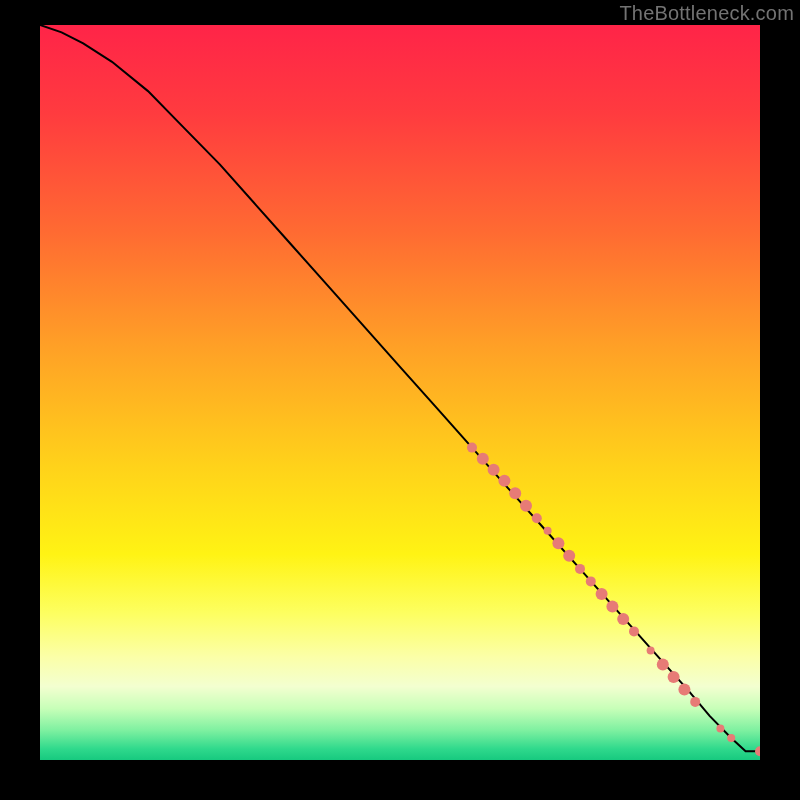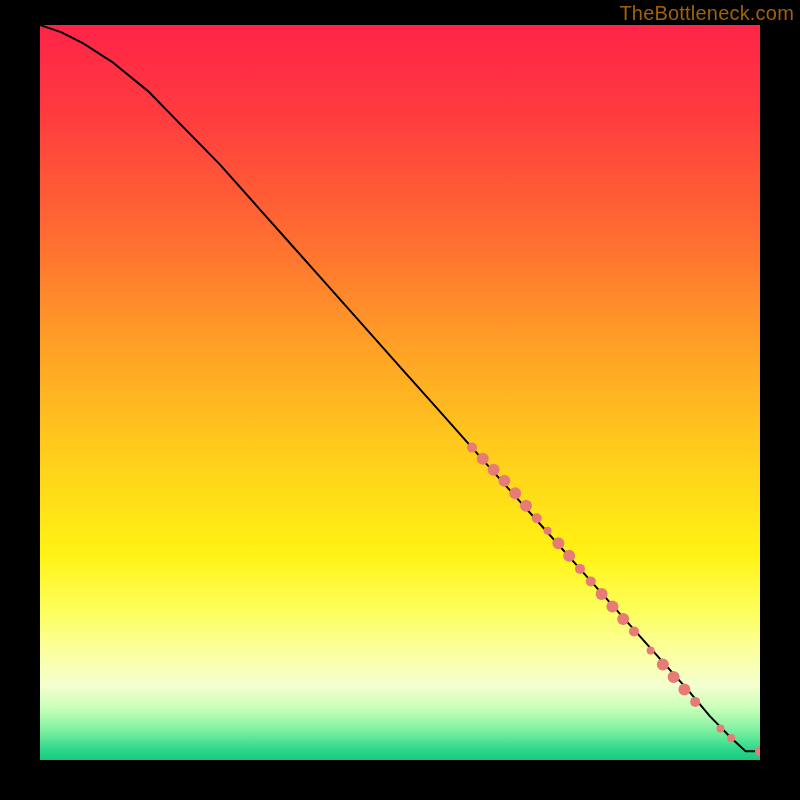--- a/index.html
+++ b/index.html
@@ -14,21 +14,21 @@
   .frame {
     position: relative;
     width: 800px;
     height: 800px;
     background: #000;
   }
   .watermark {
     position: absolute;
     top: 2px;
     right: 6px;
-    color: #a16207;
+    color: #737373;
     font-size: 20px;
     font-weight: 500;
     letter-spacing: 0.2px;
     z-index: 5;
     margin-left: 21px;
   }
   .plot {
     position: absolute;
     left: 40px;
     top: 25px;

